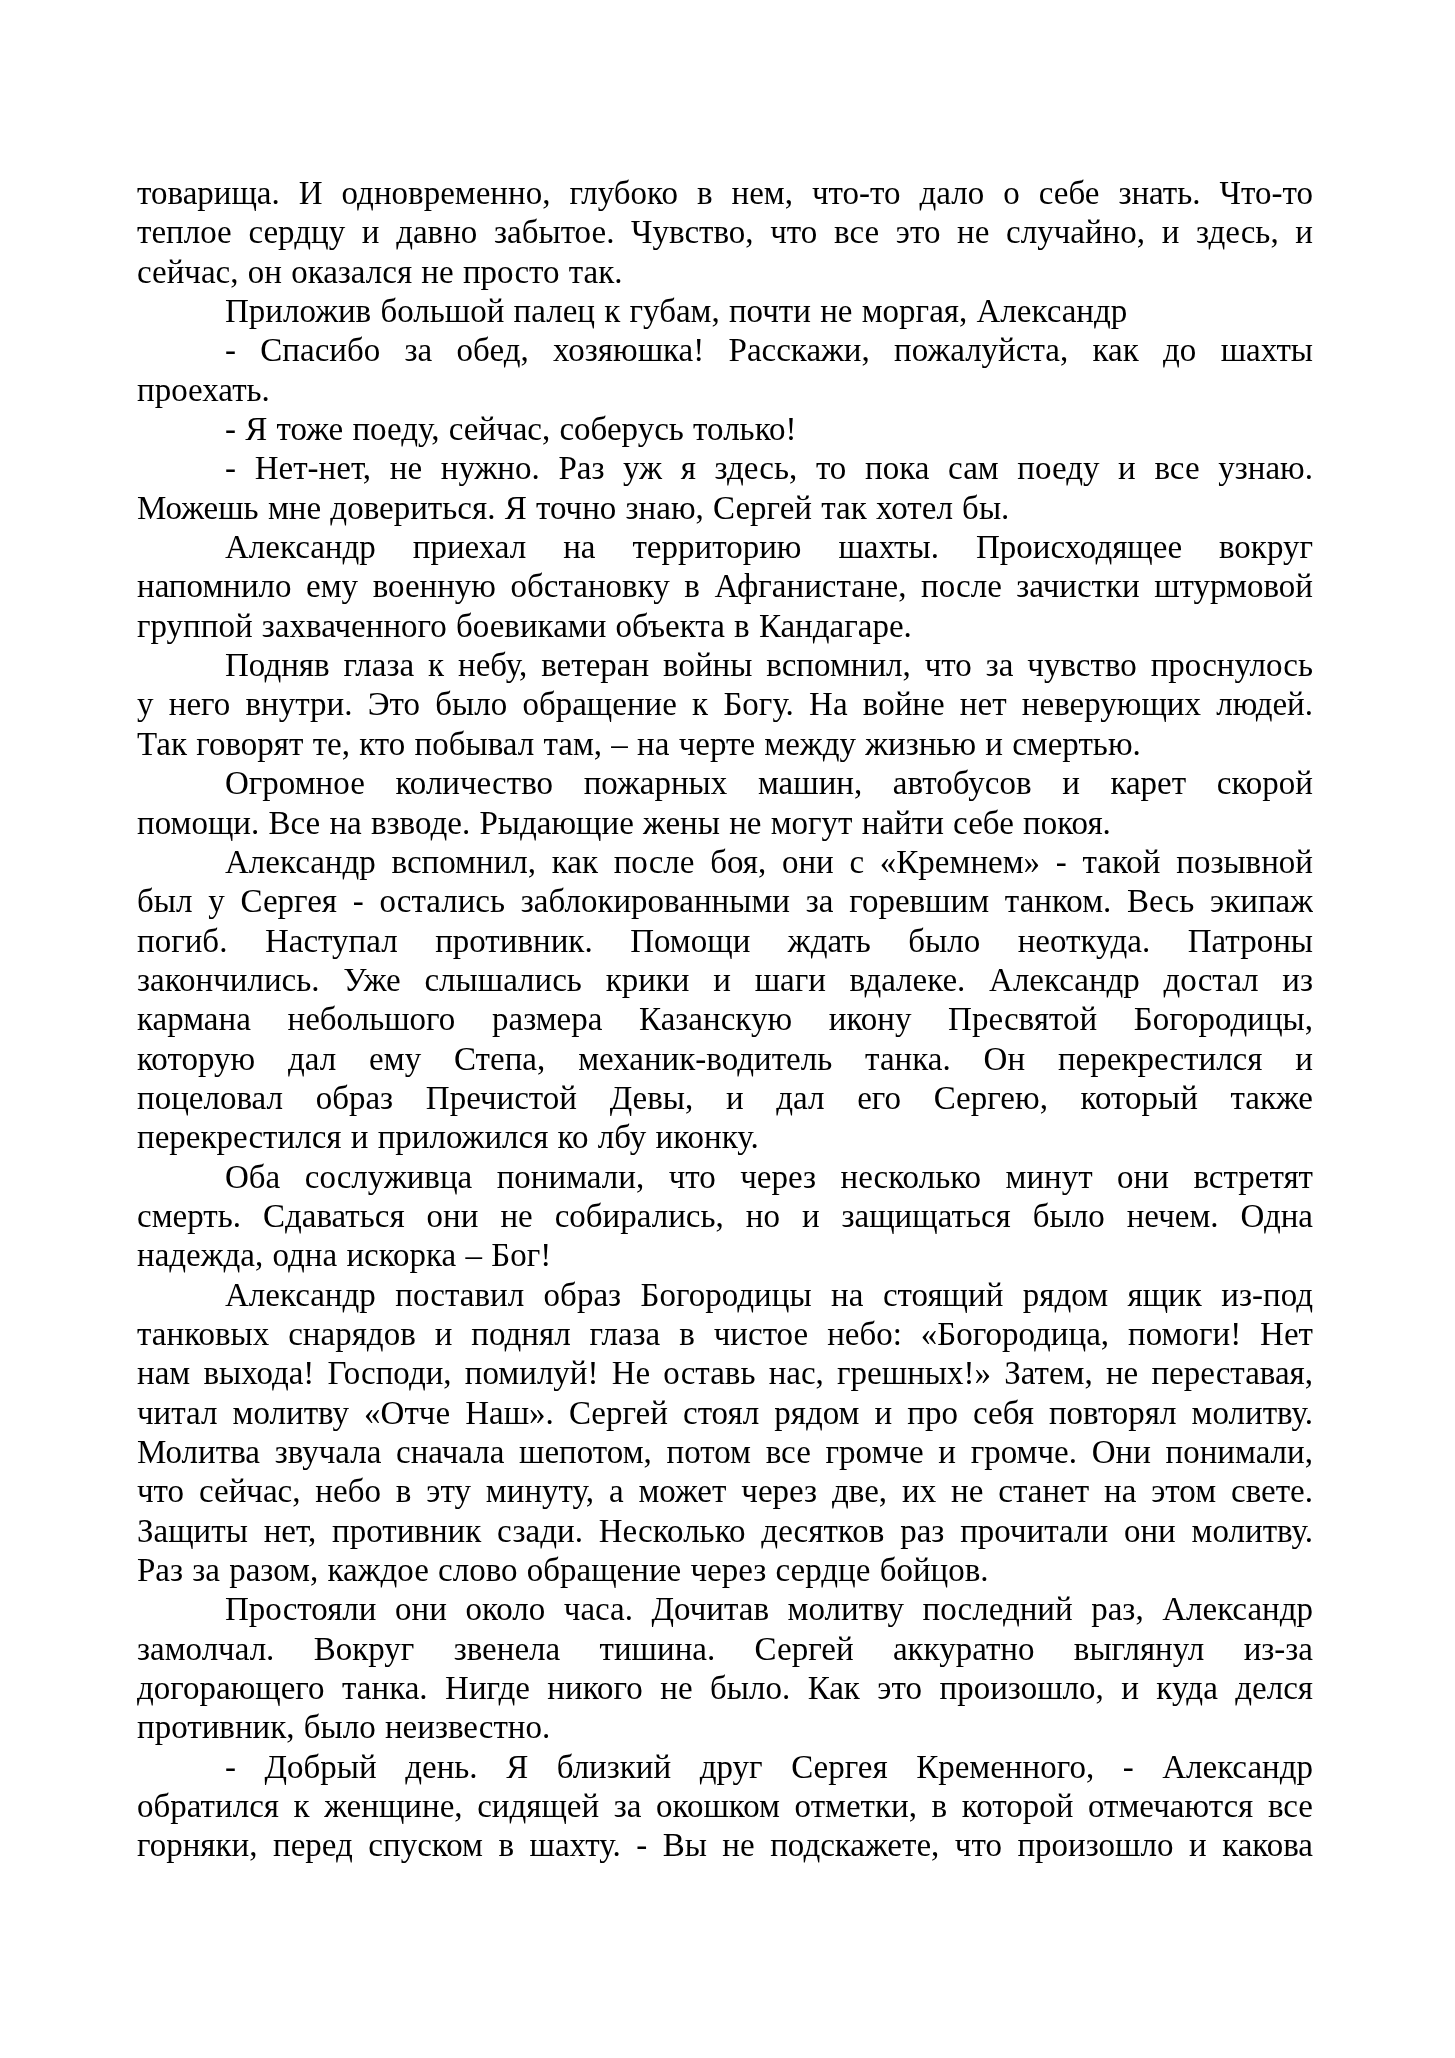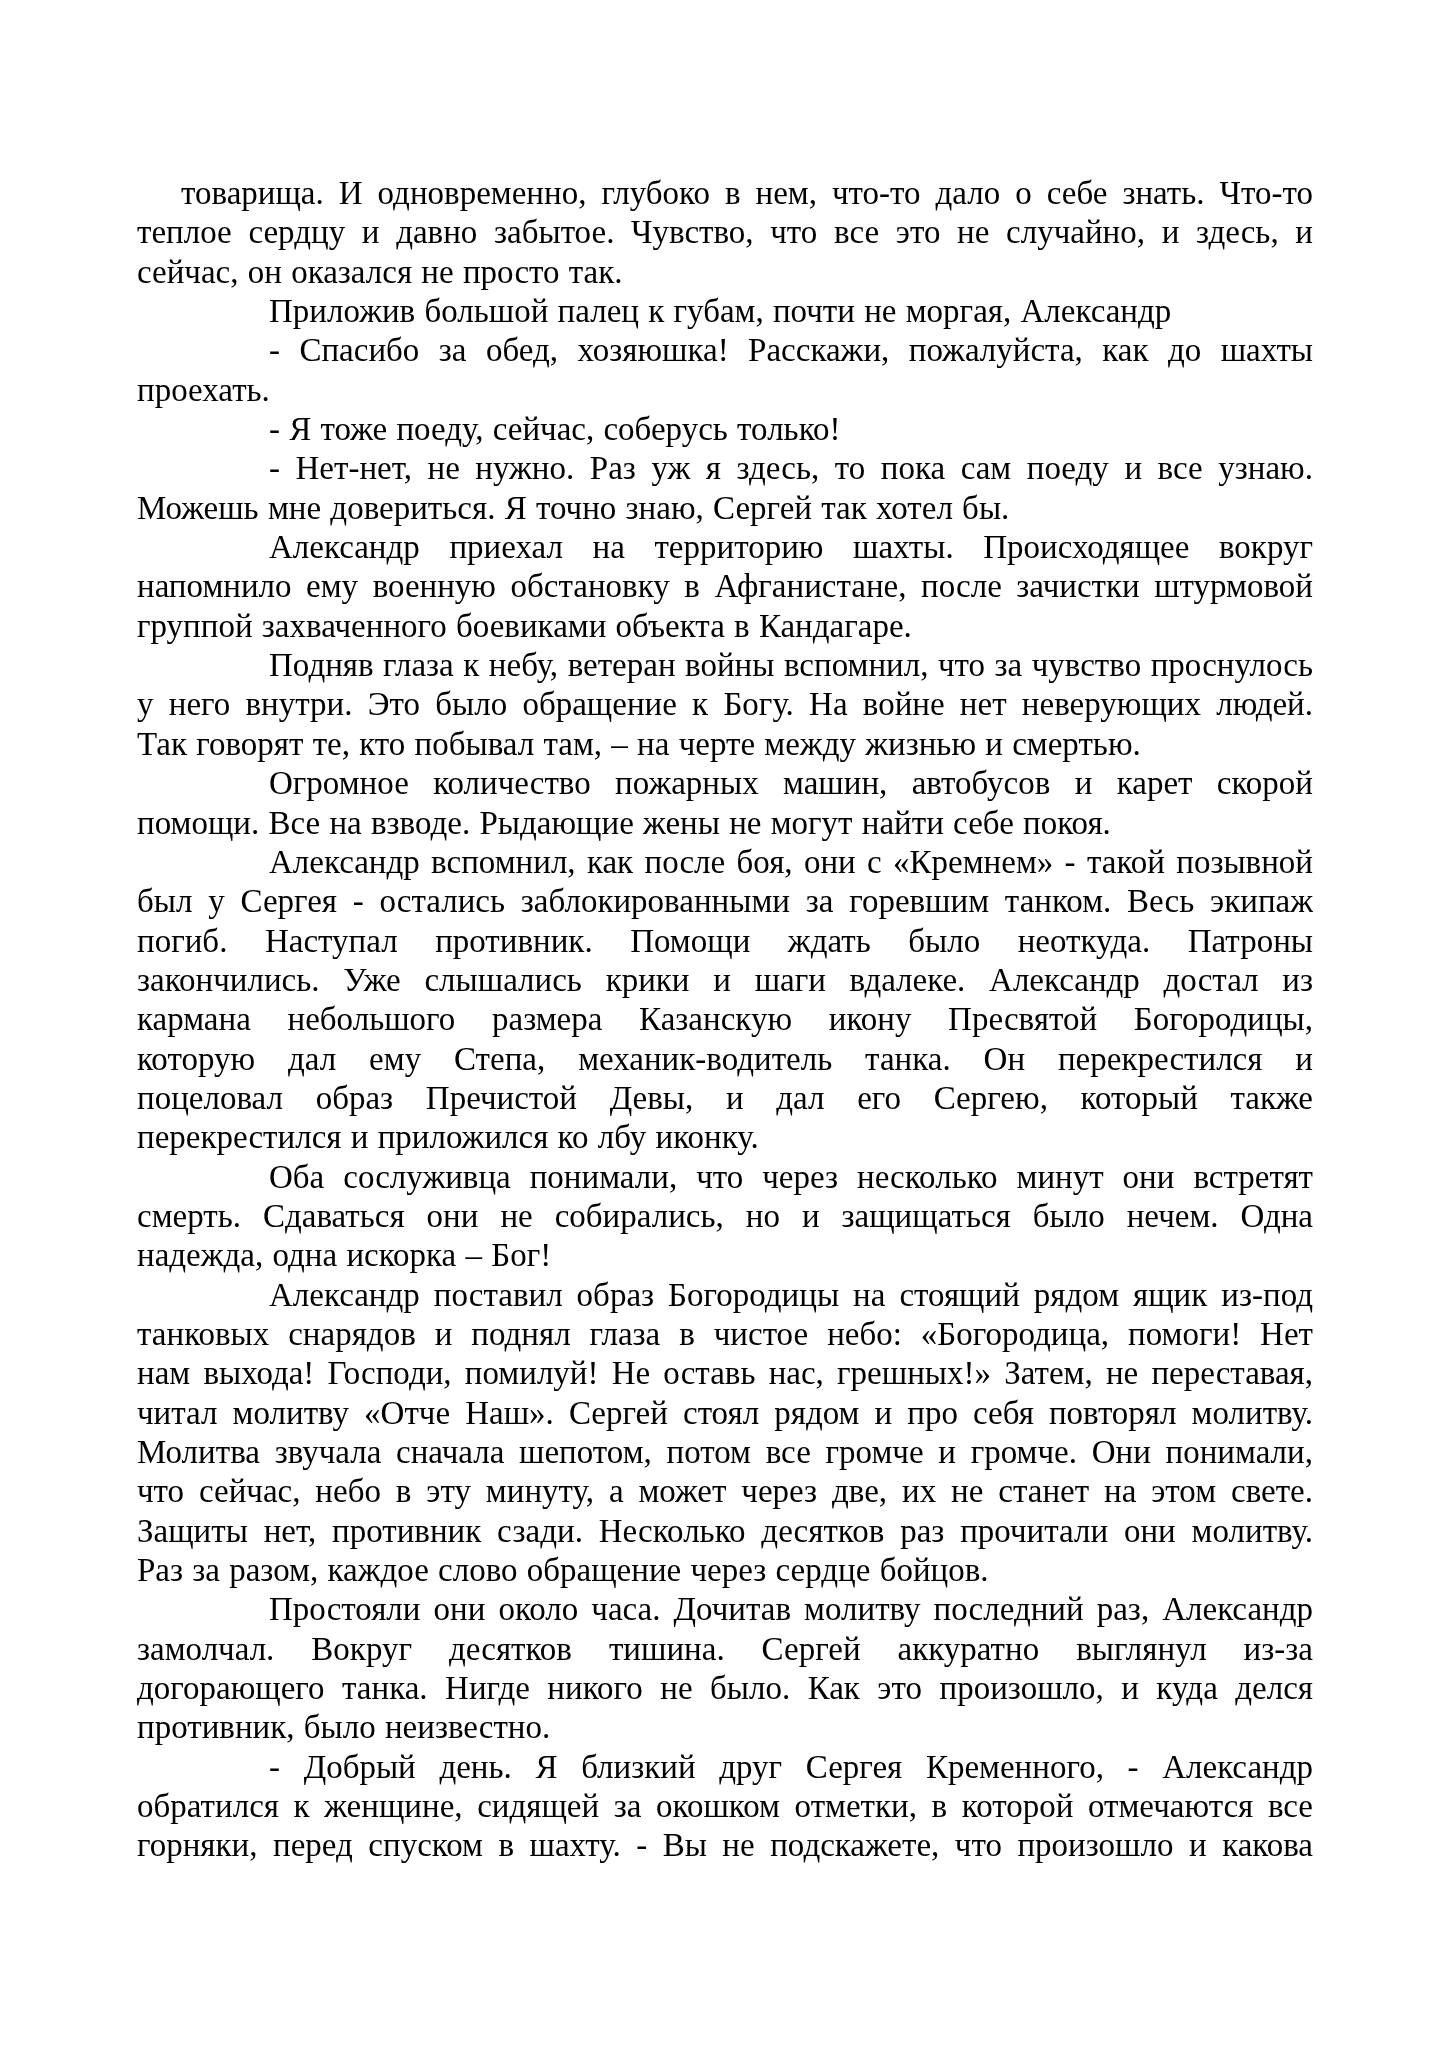--- a/index.html
+++ b/index.html
@@ -38,21 +38,20 @@
   .para .line:last-child {
     text-align-last: left;
   }
   
   .para.continues .line:last-child {
     text-align-last: justify;
   }
   
   .para .line:first-child {
     text-indent: 88px;
-    margin-left: 44px;
   }
   
   .para.noindent .line:first-child {
     text-indent: 0;
   }
 </style>
 </head>
 <body>
 
 <div class="text-column">
@@ -121,21 +120,21 @@
     <div class="line">нам выхода! Господи, помилуй! Не оставь нас, грешных!» Затем, не переставая,</div>
     <div class="line">читал молитву «Отче Наш». Сергей стоял рядом и про себя повторял молитву.</div>
     <div class="line">Молитва звучала сначала шепотом, потом все громче и громче. Они понимали,</div>
     <div class="line">что сейчас, небо в эту минуту, а может через две, их не станет на этом свете.</div>
     <div class="line">Защиты нет, противник сзади. Несколько десятков раз прочитали они молитву.</div>
     <div class="line">Раз за разом, каждое слово обращение через сердце бойцов.</div>
   </div>
 
   <div class="para">
     <div class="line">Простояли они около часа. Дочитав молитву последний раз, Александр</div>
-    <div class="line">замолчал. Вокруг десятков тишина. Сергей аккуратно выглянул из-за</div>
+    <div class="line">замолчал. Вокруг звенела тишина. Сергей аккуратно выглянул из-за</div>
     <div class="line">догорающего танка. Нигде никого не было. Как это произошло, и куда делся</div>
     <div class="line">противник, было неизвестно.</div>
   </div>
 
   <div class="para continues">
     <div class="line">- Добрый день. Я близкий друг Сергея Кременного, - Александр</div>
     <div class="line">обратился к женщине, сидящей за окошком отметки, в которой отмечаются все</div>
     <div class="line">горняки, перед спуском в шахту. - Вы не подскажете, что произошло и какова</div>
   </div>
 

